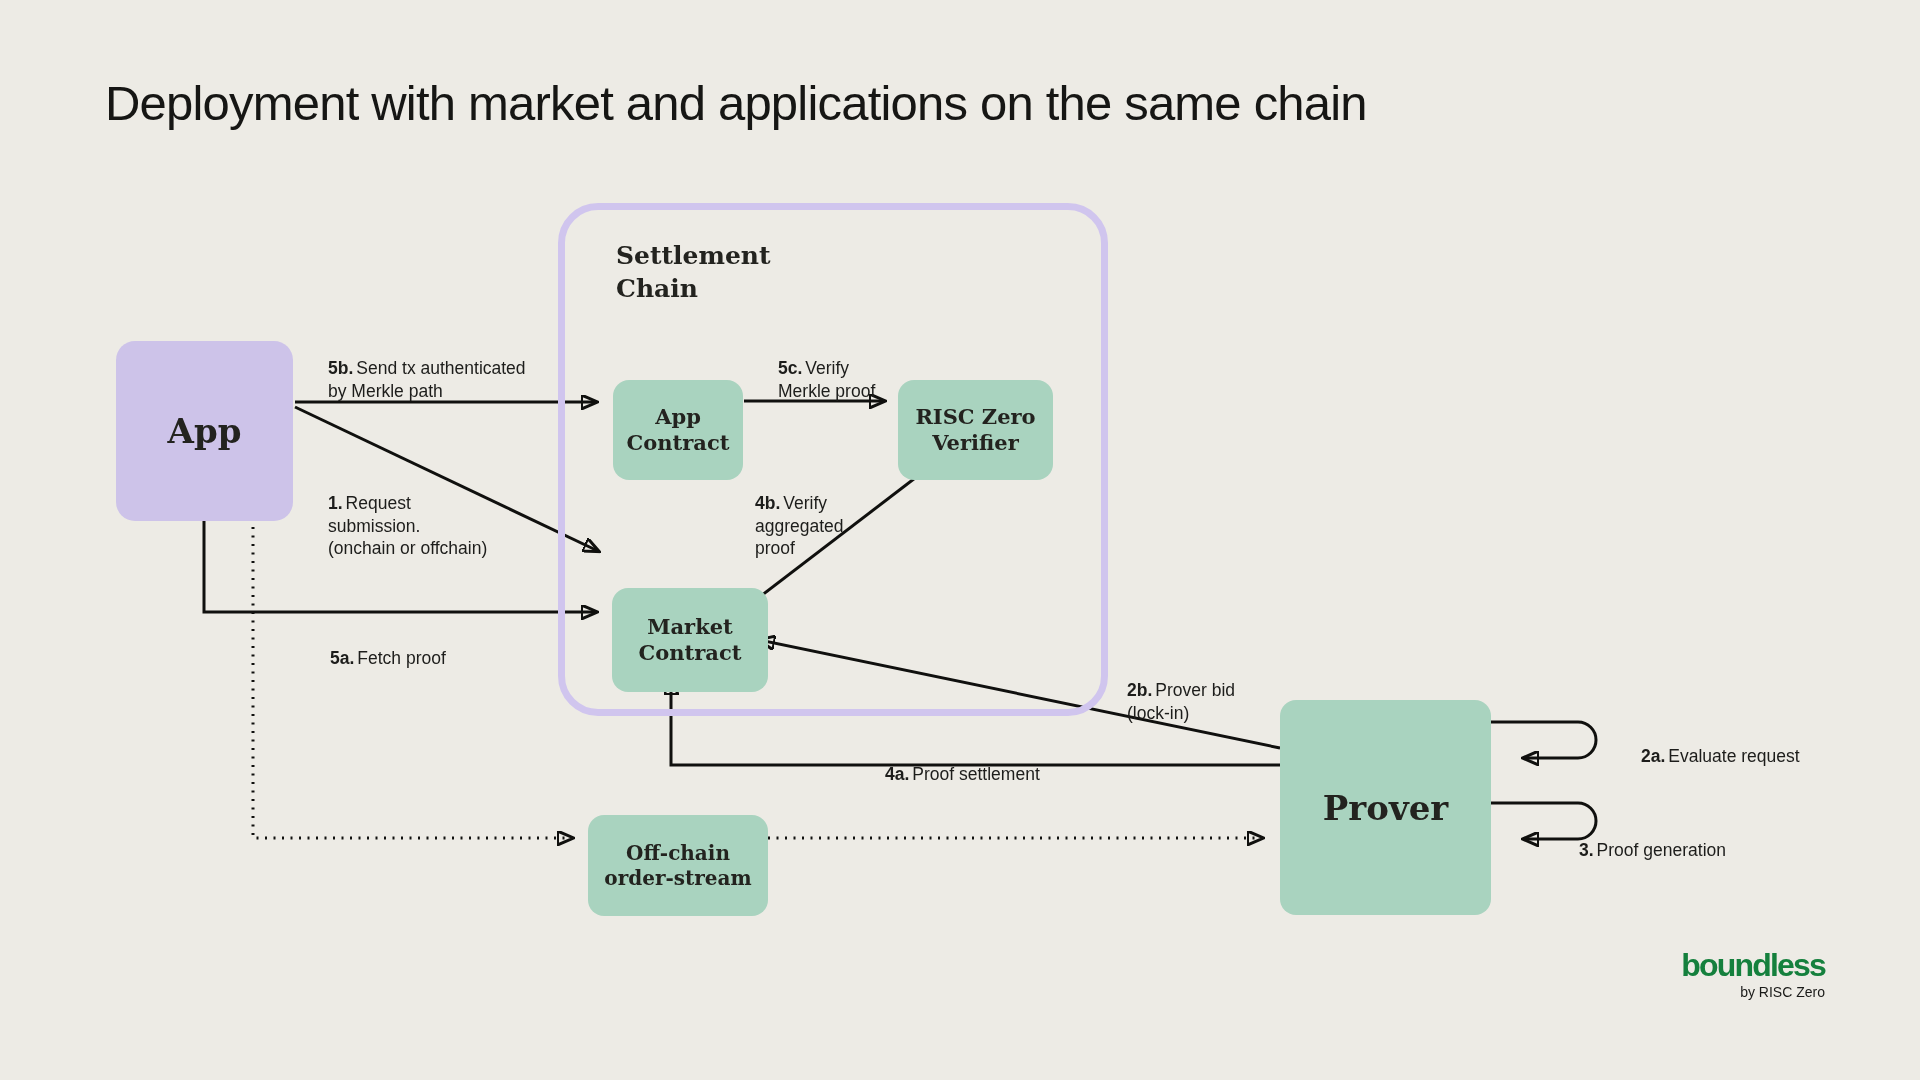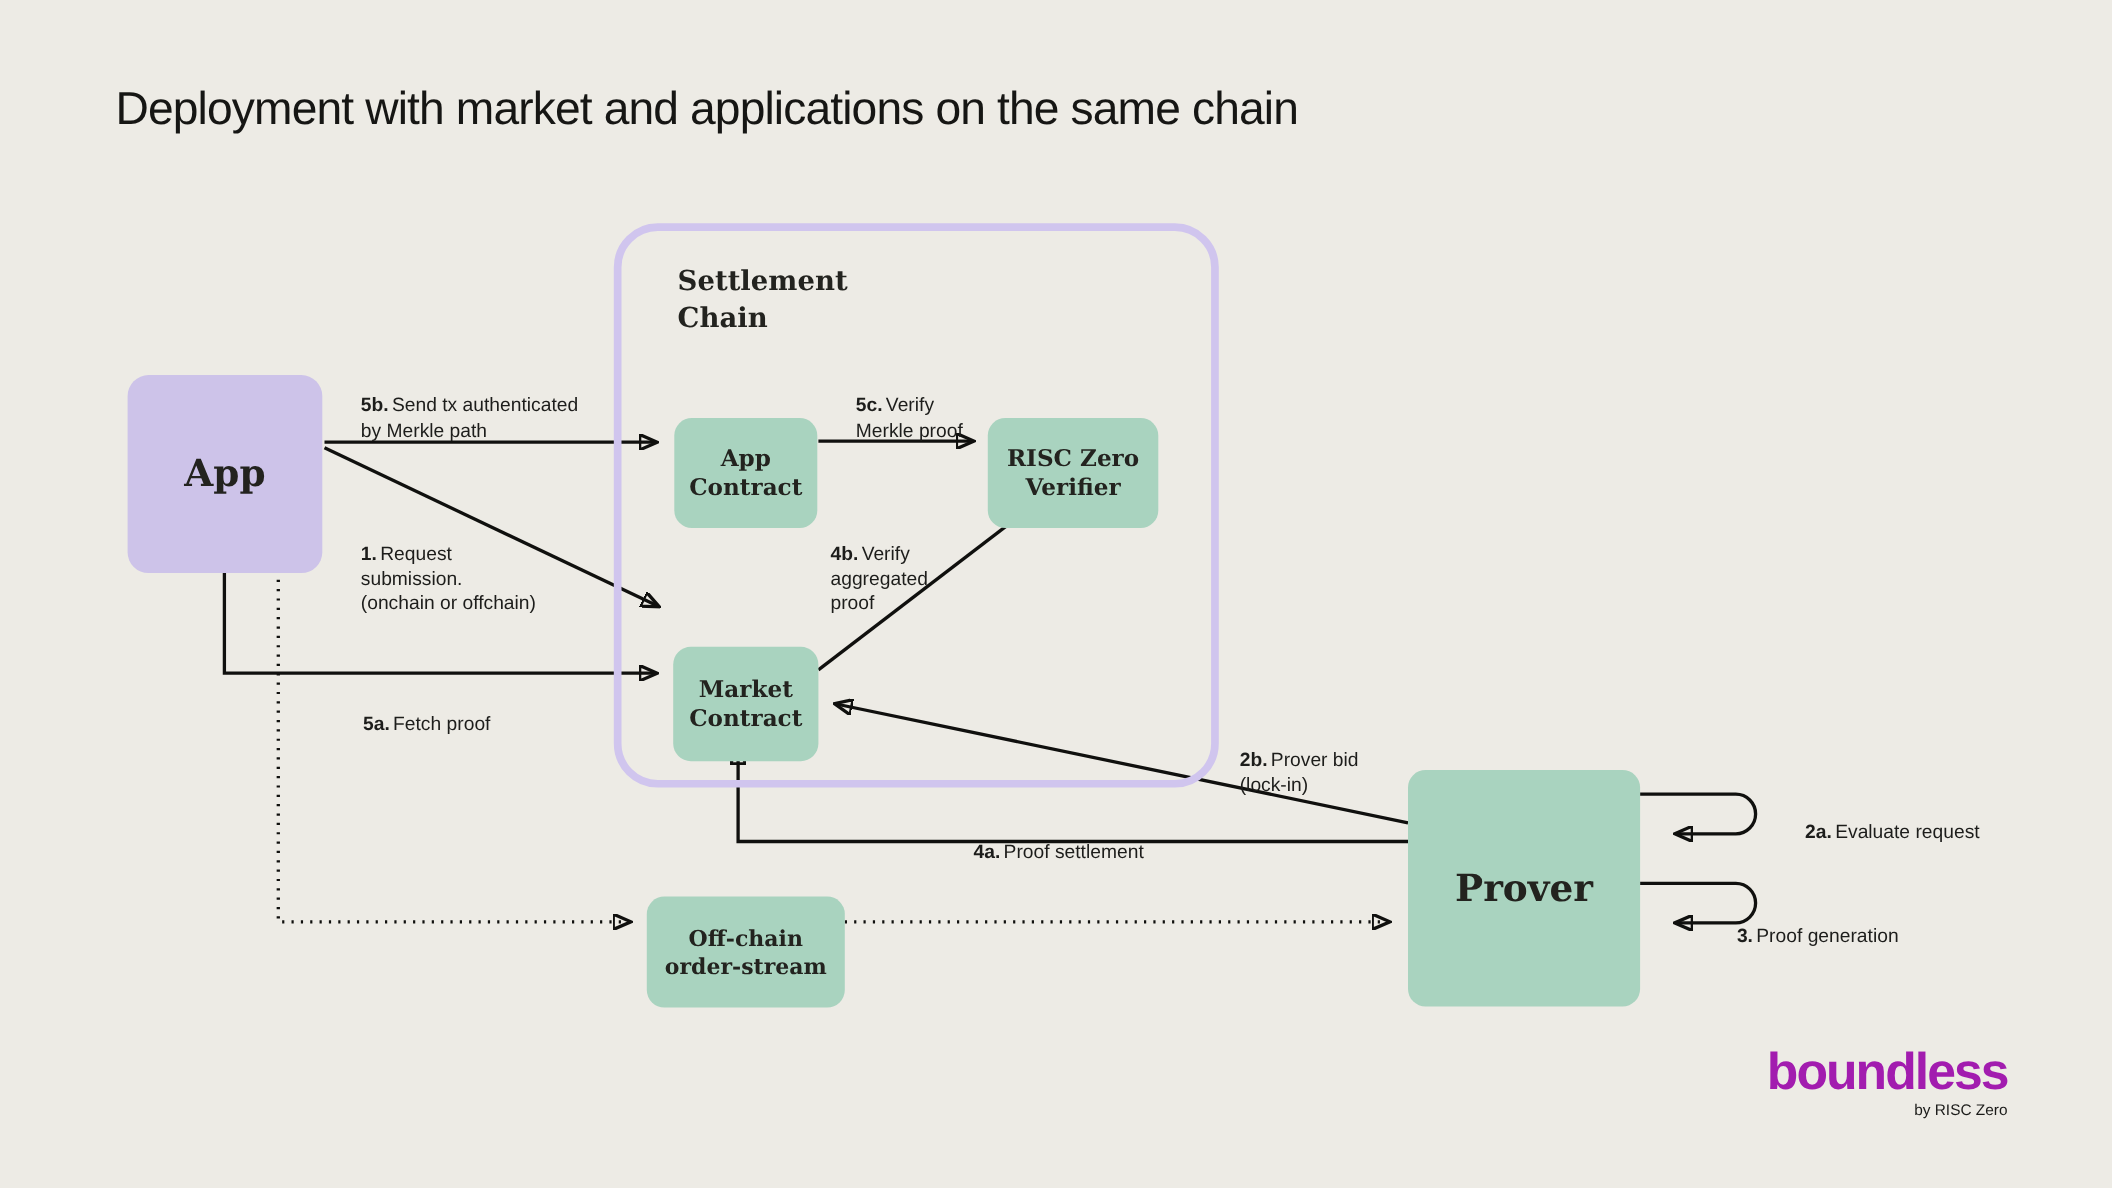--- a/index.html
+++ b/index.html
@@ -14,55 +14,55 @@
   body{
     background:var(--background);
     font-family:"Liberation Sans",sans-serif;
     color:var(--ink);
     position:relative;
     overflow:hidden;
   }
   .stage{position:absolute;inset:0;width:1920px;height:1080px;}
   .title{
     position:absolute;left:105px;top:75px;
-    font-size:42px;font-weight:500;letter-spacing:-0.8px;color:#161614;
+    font-size:49px;font-weight:500;letter-spacing:-0.8px;color:#161614;
   }
   svg.wires{position:absolute;left:0;top:0;width:1920px;height:1080px;}
   svg.wires path,svg.wires line{stroke:#10100e;stroke-width:3;fill:none;}
   svg.wires .dotted{stroke-dasharray:2 6.5;}
   .node{
     position:absolute;display:flex;align-items:center;justify-content:center;
     text-align:center;font-family:"DejaVu Serif","Liberation Serif",serif;
     font-weight:bold;white-space:pre-line;color:#23231f;border-radius:16px;margin-top:28px;
   }
   .node.purple{background:var(--purple);border-radius:19px;}
   .node.green{background:var(--green);}
   .node-app{left:116px;top:313px;width:177px;height:180px;font-size:34px;}
   .node-app-contract{left:613px;top:352px;width:130px;height:100px;font-size:21px;line-height:1.25;}
   .node-verifier{left:898px;top:352px;width:155px;height:100px;font-size:21px;line-height:1.25;align-items:center;}
-  .node-market{left:612px;top:560px;width:132px;height:104px;font-size:21px;line-height:1.25;}
+  .node-market{left:612px;top:560px;width:156px;height:104px;font-size:21px;line-height:1.25;}
   .node-offchain{left:588px;top:787px;width:180px;height:101px;font-size:20px;line-height:1.25;}
   .node-prover{left:1280px;top:672px;width:211px;height:215px;font-size:34px;}
   .chain-frame{
     position:absolute;left:558px;top:203px;width:550px;height:513px;
     border:7px solid var(--purple_border);border-radius:40px;
   }
   .chain-label{
     position:absolute;left:596px;top:240px;
     font-family:"DejaVu Serif","Liberation Serif",serif;font-weight:bold;
     font-size:25px;line-height:1.3;white-space:pre-line;color:#23231f;margin-left:20px;
   }
   .elabel{
     position:absolute;font-size:17.5px;line-height:1.3;color:#1d1d1b;
     white-space:pre-line;
   }
   .elabel b{font-weight:bold;margin-right:3px;margin-top:30px;}
   .logo{position:absolute;right:95px;top:948px;text-align:right;}
   .logo .brand{
-    font-size:47px;font-weight:700;letter-spacing:-1.8px;color:#a21caf;line-height:1.1;
+    font-size:32px;font-weight:700;letter-spacing:-1.8px;color:#15803d;line-height:1.1;
   }
   .logo .byline{font-size:14px;font-weight:500;color:#1a1a18;margin-top:1px;}
 </style>
 </head>
 <body>
 
 <div class="stage">
 
   <div class="title">Deployment with market and applications on the same chain</div>
 

